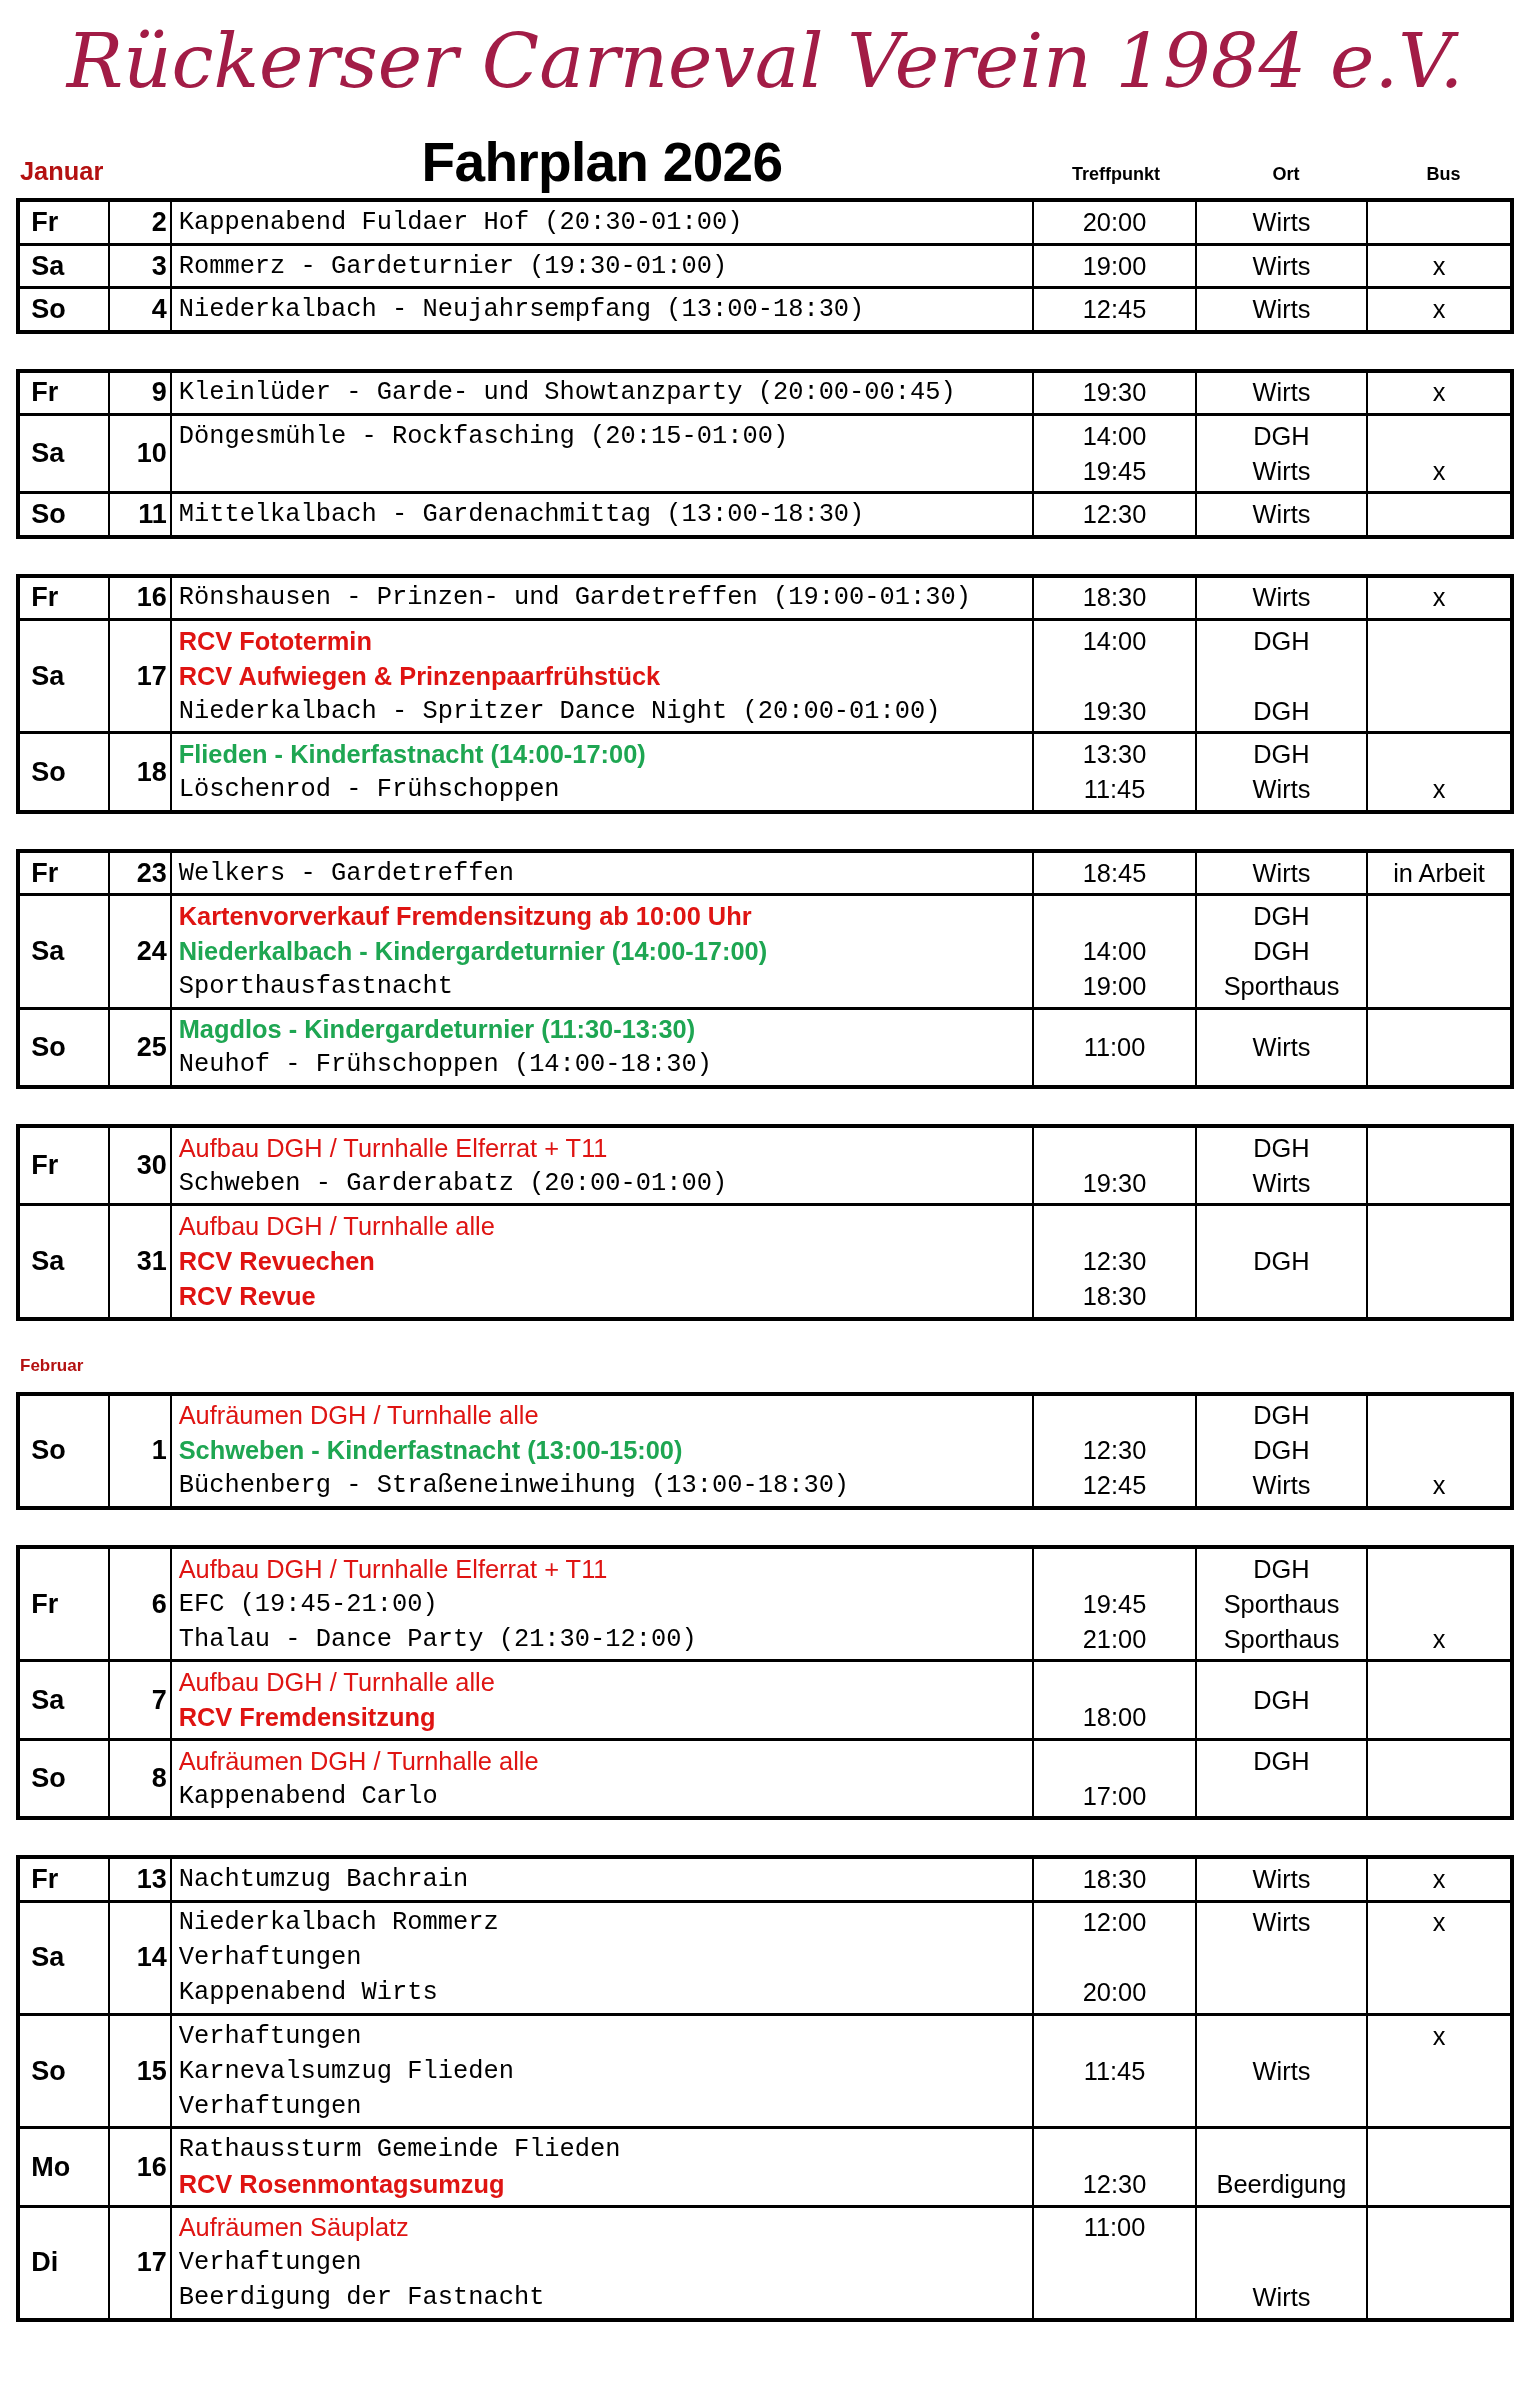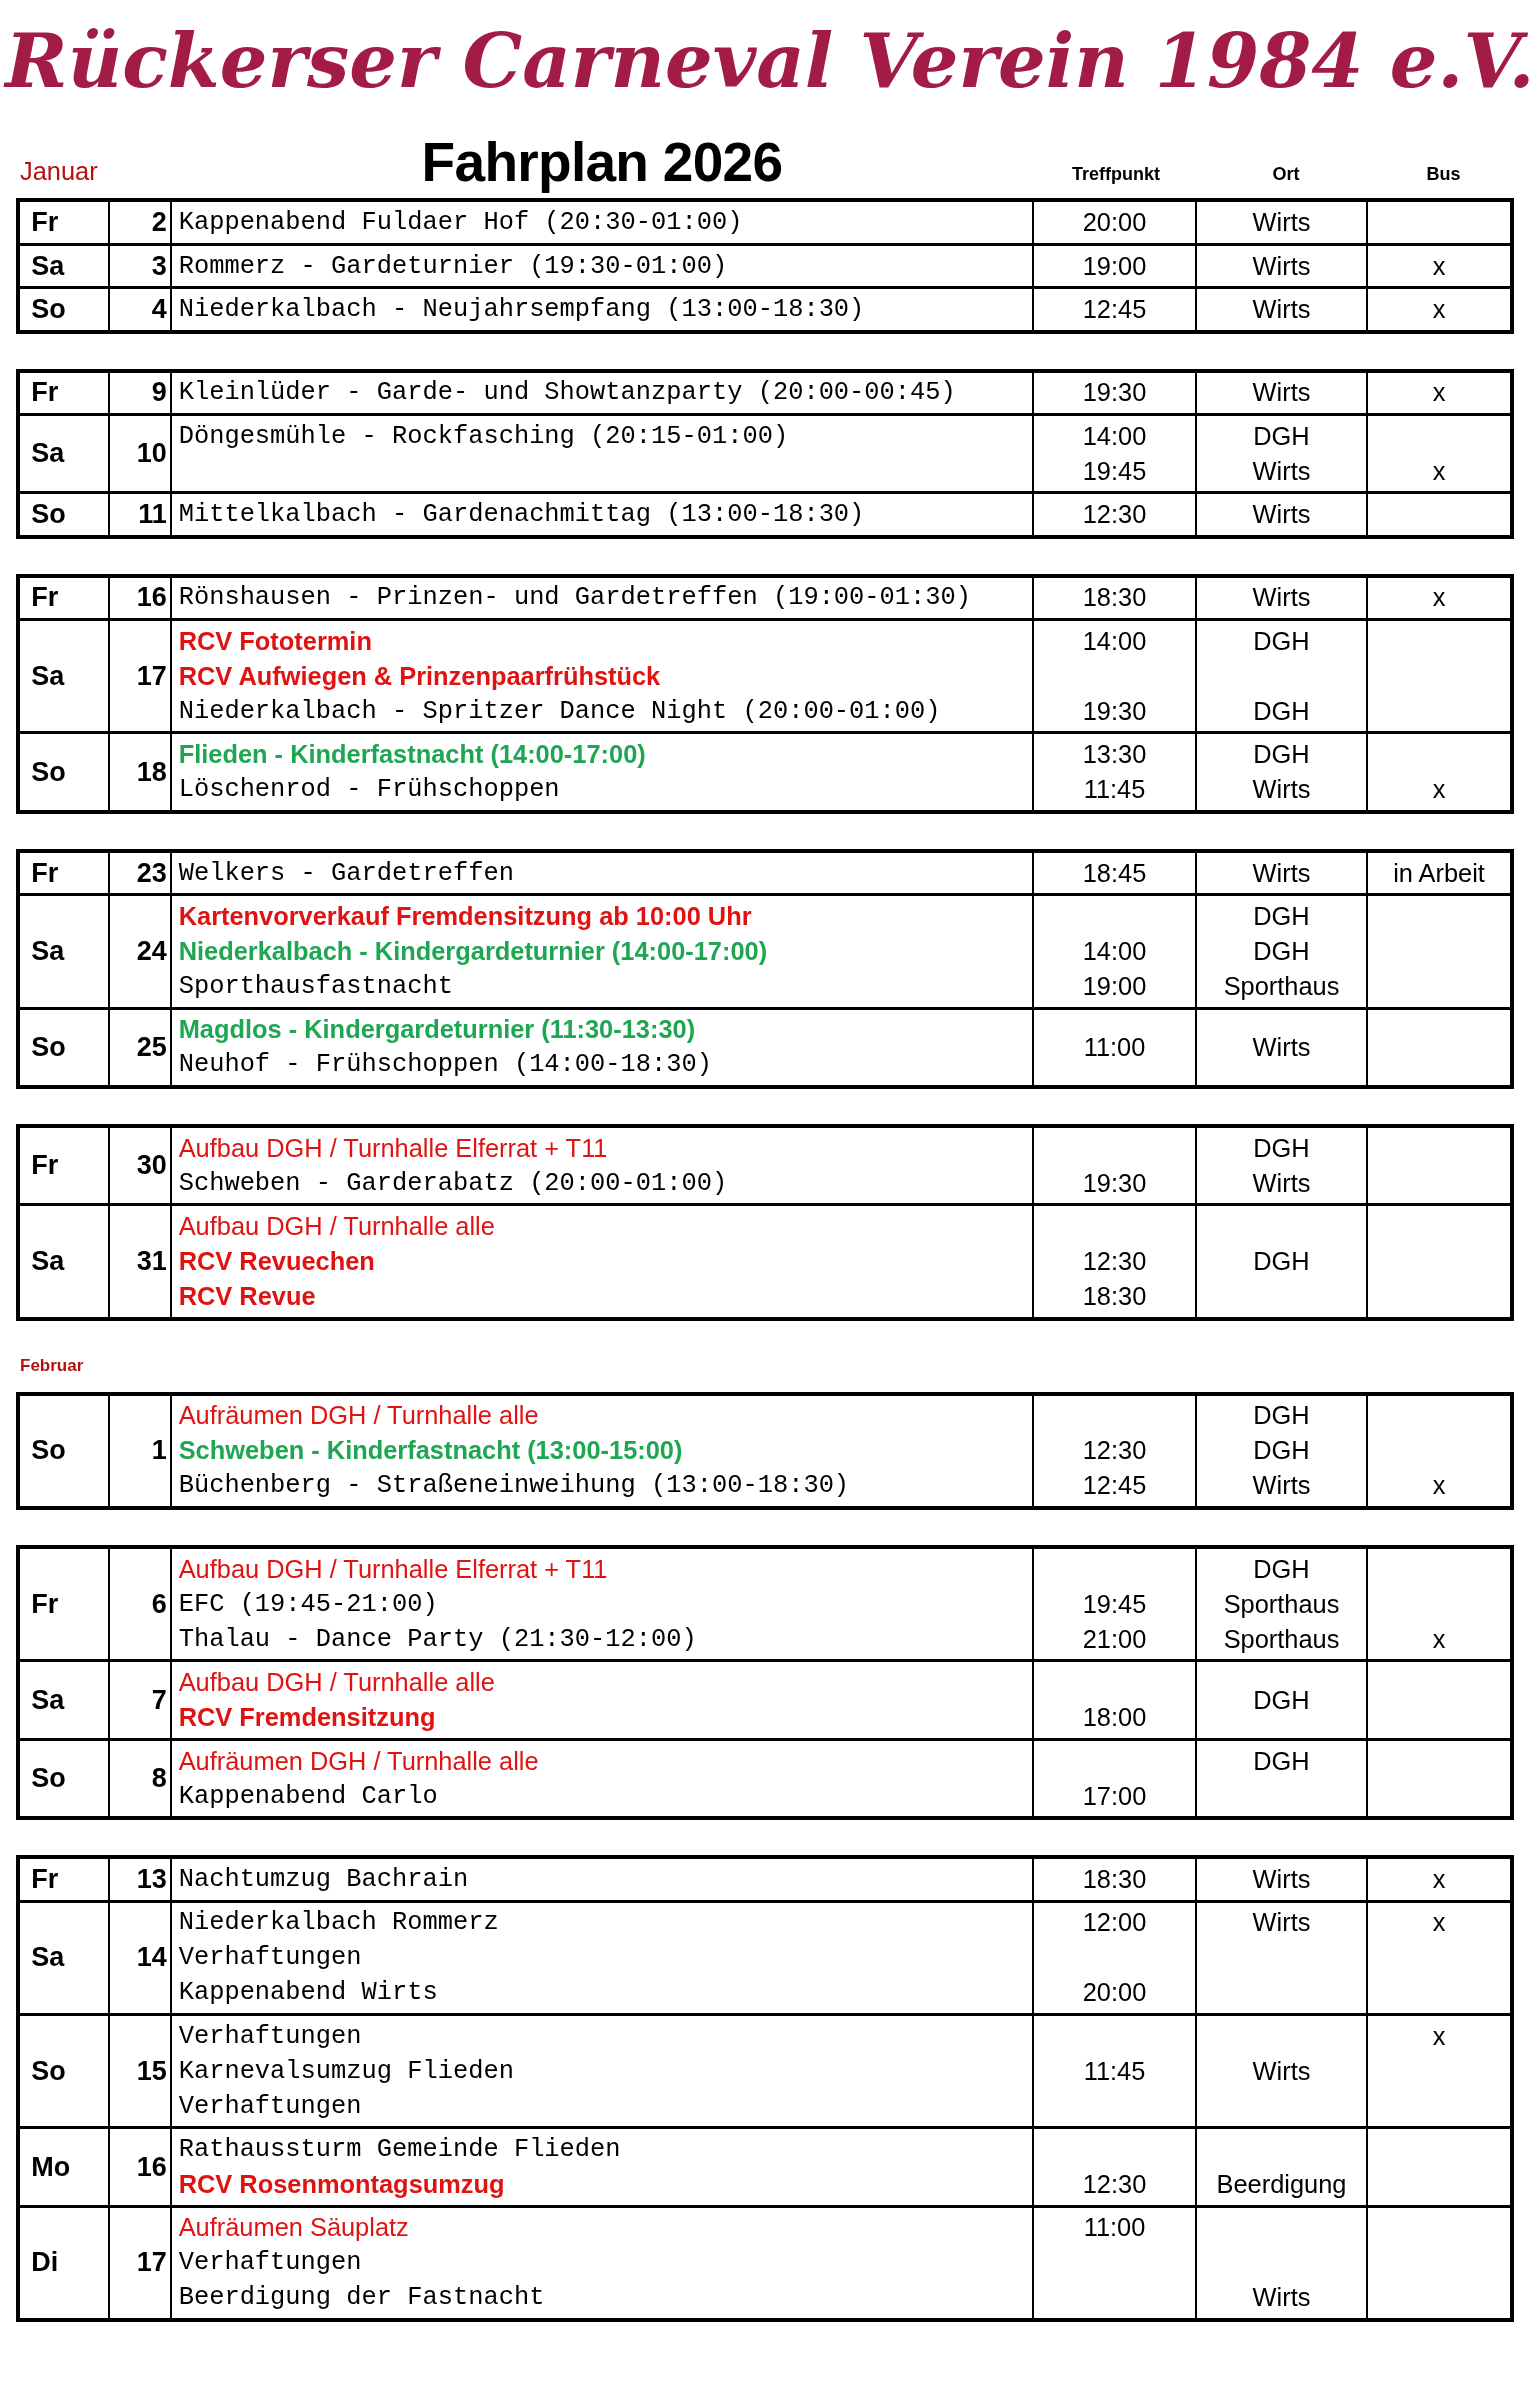--- a/index.html
+++ b/index.html
@@ -10,34 +10,34 @@
     --ink:#000000;
   }
   *{box-sizing:border-box;}
   html,body{margin:0;padding:0;}
   body{
     width:1530px;min-height:2401px;background:#ffffff;color:var(--ink);
     font-family:"Liberation Sans",sans-serif;
   }
   .title{
     font-family:"DejaVu Serif",serif;
-    font-style:italic;font-weight:bold;
+    font-style:italic;font-weight:normal;
     font-size:75px;line-height:1.45;
     text-align:center;margin:6.7px 5.3px 0;
     color:var(--maroon);
     white-space:nowrap;
   }
   .header-grid{
     display:grid;
     grid-template-columns:155px 862px 166px 174px 1fr;
     align-items:end;
     margin:20px 16px 8px;
   }
   .month-label{
-    color:var(--month-red);font-weight:normal;font-size:25.4px;
+    color:var(--month-red);font-weight:bold;font-size:25.4px;
     padding:0 0 4px 4px;
   }
   .subtitle{
     font-size:55px;font-weight:bold;letter-spacing:-0.7px;
     text-align:center;line-height:1.0;
   }
   .col-header{
     font-size:18px;font-weight:bold;text-align:center;padding-bottom:5.3px;
   }
   .table-area{margin:0 16px;}

